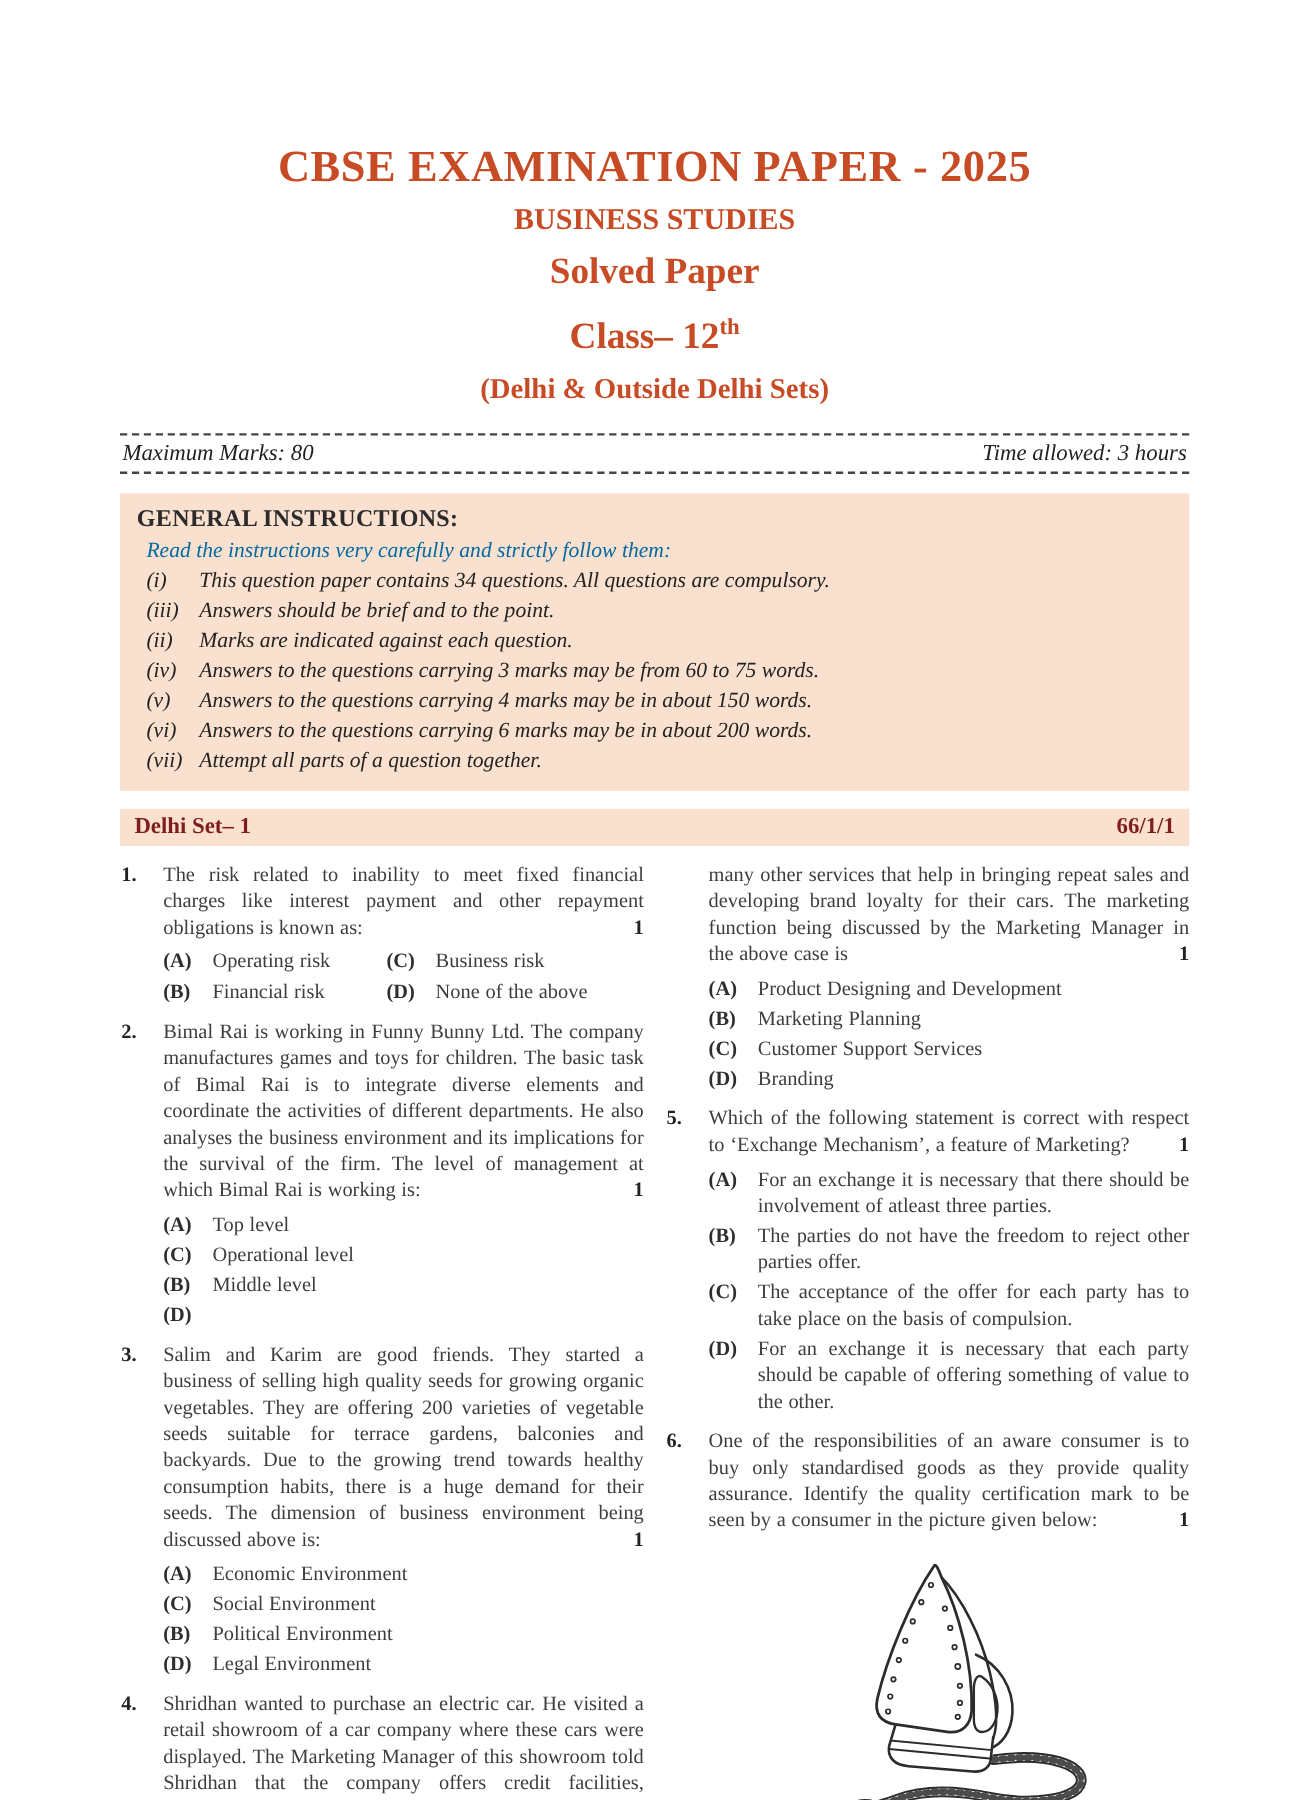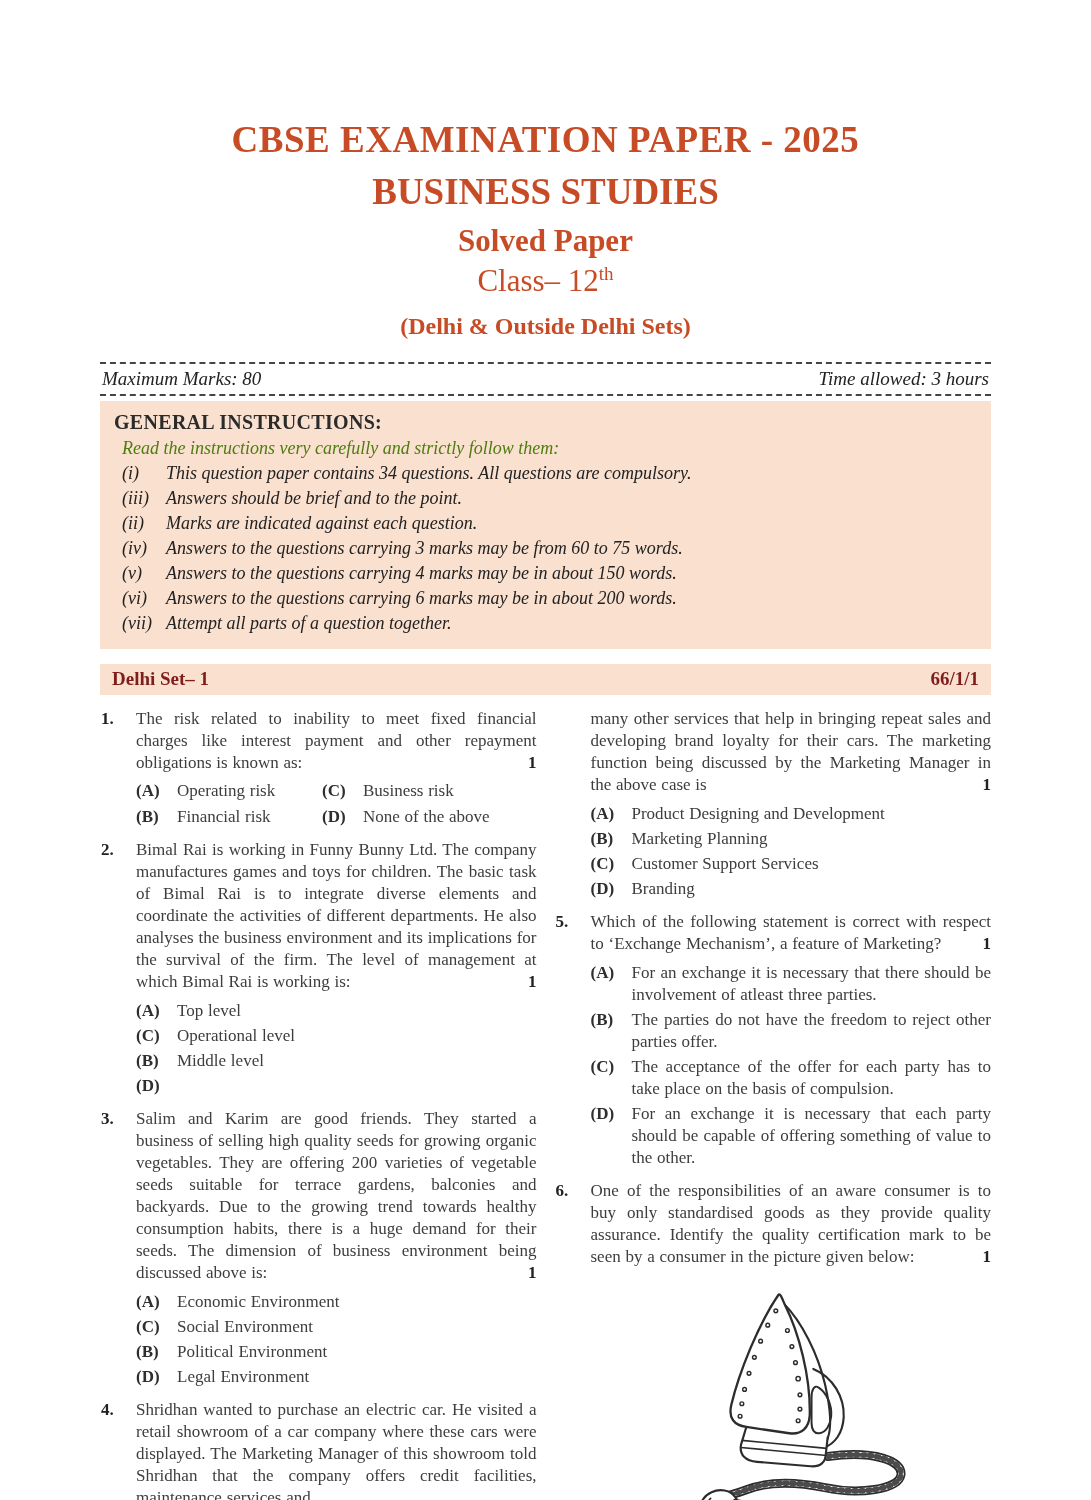--- a/index.html
+++ b/index.html
@@ -6,37 +6,37 @@
   html,body { background:#ffffff; }
   body {
     width:1091px; height:1500px; overflow:hidden; position:relative;
     font-family:"Liberation Serif", serif; color:#3d3d3d;
   }
   .page { padding:118px 100px 0 100px; }
 
   
   .hdr { text-align:center; color:#c74b24; }
   .hdr .t1 { font-size:37px; font-weight:bold; letter-spacing:.5px; }
-  .hdr .t2 { font-size:37px; font-weight:bold; margin-top:9px; }
+  .hdr .t2 { font-size:25px; font-weight:bold; margin-top:9px; }
   .hdr .t3 { font-size:31px; font-weight:bold; margin-top:10px; }
-  .hdr .t4 { font-size:31px; font-weight:normal; margin-top:4px; }
+  .hdr .t4 { font-size:31px; font-weight:bold; margin-top:18px; }
   .hdr .t4 sup { font-size:19px; }
   .hdr .sub { font-size:24px; font-weight:bold; margin-top:14px; }
 
   
   .meta {
     margin-top:22px; border-top:2px dashed #444; border-bottom:2px dashed #444;
     display:flex; justify-content:space-between; align-items:center;
     padding:4px 2px; font-style:italic; font-size:19px; color:#222;gap:12px;
   }
 
   
-  .instr { margin-top:5px; background:#fae0cf; padding:10px 16px 13px 14px; }
+  .instr { margin-top:16px; background:#fae0cf; padding:10px 16px 13px 14px; }
   .instr .ih { font-size:20px; font-weight:bold; color:#2b2b2b; letter-spacing:.3px; }
-  .instr .intro { font-style:italic; font-size:18px; color:#4d7c0f; margin:4px 0 2px 8px; }
+  .instr .intro { font-style:italic; font-size:18px; color:#0369a1; margin:4px 0 2px 8px; }
   .instr .row { display:flex; font-style:italic; font-size:18px; color:#222; line-height:25px; margin-left:8px; }
   .instr .row .n { width:44px; flex:none; }
   .instr .row .t { flex:1; }
 
   
   .setbar {
     margin-top:15px; background:#fae0cf; display:flex; justify-content:space-between;
     padding:4px 12px 5px 12px; font-weight:bold; font-size:19px; color:#7f1d1d;
   }
 

